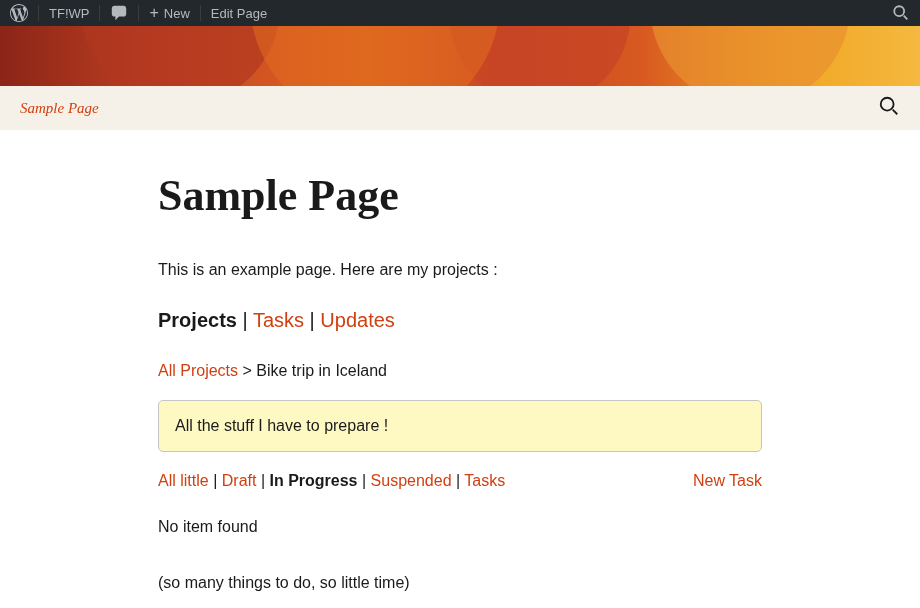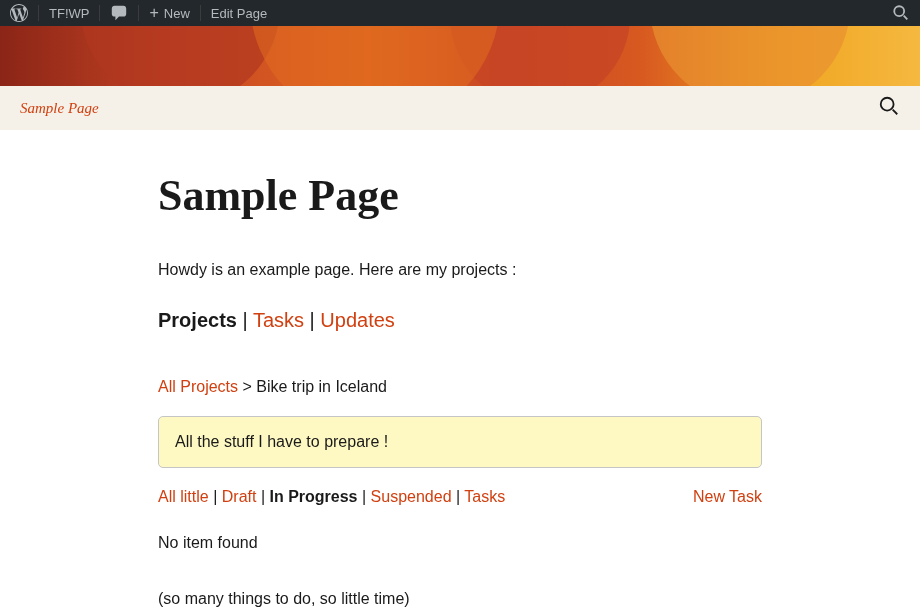--- a/index.html
+++ b/index.html
@@ -27,21 +27,21 @@
     
     .nav-bar { background: #f5f1e8; height: 44px; display: flex; align-items: center; padding: 0 20px; justify-content: space-between; }
     .nav-link { color: #d14010; font-size: 15px; font-style: italic; font-family: Georgia, serif; }
     .search-site svg { width: 22px; height: 22px; stroke: #1a1a1a; fill: none; stroke-width: 2; cursor: pointer; }
     
     
     .content { padding: 40px 0 20px 158px; max-width: 762px; }
     .page-title { font-family: Georgia, "Times New Roman", serif; font-size: 44px; font-weight: bold; color: #1a1a1a; margin-bottom: 40px; }
     .intro-text { font-size: 16px; color: #1a1a1a; margin-bottom: 30px; }
     
-    .tab-nav { margin-bottom: 46px; font-size: 20px; }
+    .tab-nav { margin-bottom: 30px; font-size: 20px; }
     .tab-nav .active { font-weight: bold; color: #1a1a1a; }
     .tab-nav .link { color: #d14010; }
     .tab-nav .sep { color: #1a1a1a; }
     
     .breadcrumb { font-size: 16px; margin-bottom: 20px; }
     .breadcrumb .link { color: #d14010; }
     .breadcrumb .sep { color: #1a1a1a; }
     .breadcrumb .current { color: #1a1a1a; }
     
     .info-box { background: #fef9c3; border: 1px solid #c5c5c5; border-radius: 5px; padding: 16px; font-size: 16px; color: #1a1a1a; margin-bottom: 20px; width: 604px; }
@@ -102,21 +102,21 @@
   <span class="search-site">
     <svg viewBox="0 0 24 24">
         <circle cx="10" cy="10" r="7"></circle>
         <line x1="16" y1="16" x2="21" y2="21"></line>
       </svg>
   </span>
 </div>
 
 <div class="content">
   <h1 class="page-title">Sample Page</h1>
-  <p class="intro-text">Howdy is an example page. Here are my projects :</p>
+  <p class="intro-text">This is an example page. Here are my projects :</p>
 
   <div class="tab-nav">
     <span class="active">Projects</span>
     <span class="sep"> | </span>
     <span class="link">Tasks</span>
     <span class="sep"> | </span>
     <span class="link">Updates</span>
   </div>
 
   <div class="breadcrumb">

